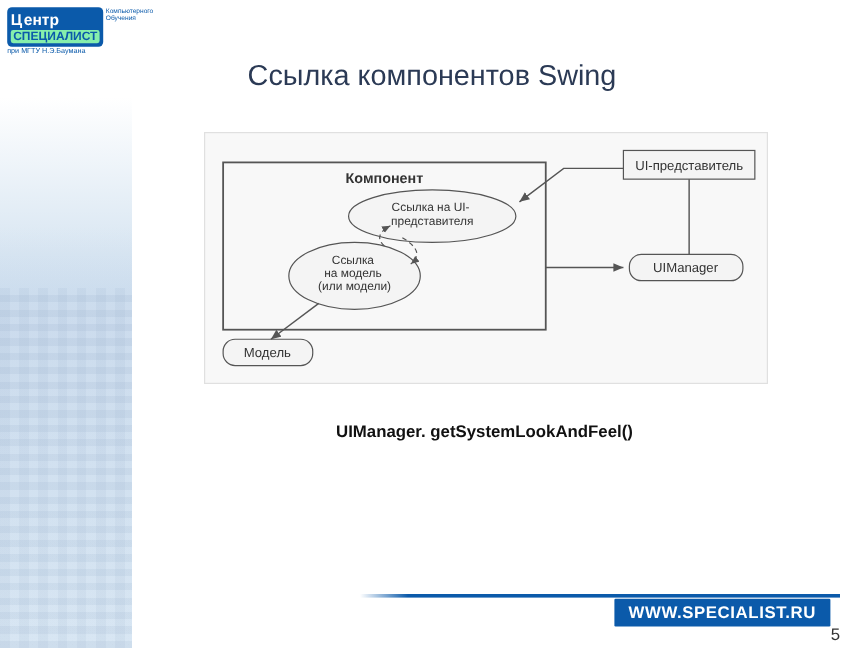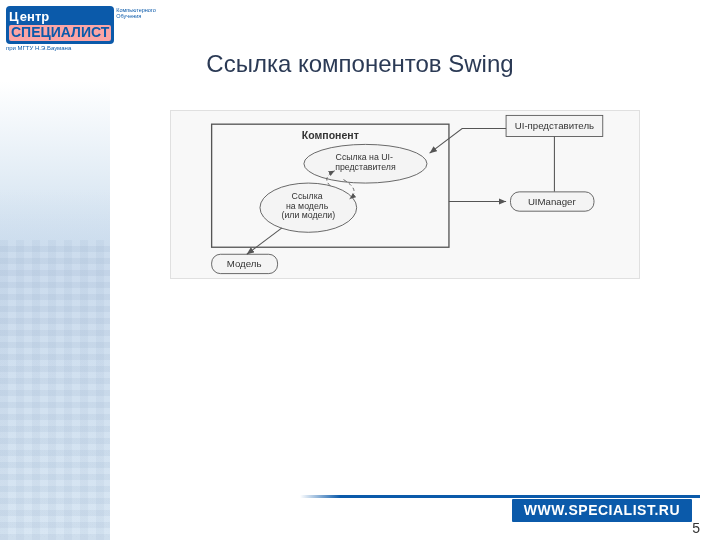--- a/index.html
+++ b/index.html
@@ -47,26 +47,26 @@
     display:inline-block;
   }
   .logo-big {
     font-size: 13px;
     font-weight: bold;
     color:#fff;
     letter-spacing:0.3px;
   }
   .logo-word { display:flex; align-items:center; gap:1px;}
   .logo-spec {
-    background:#fca5a5;
+    background:#86efac;
     color:#0b5aaa;
     border-radius:2px;
     padding:0 2px;
     font-weight:bold;
-    font-size:14px;
+    font-size:10px;
     display:inline-block;
     margin-top:1px;
   }
   .logo-sub {
     color:#0b5aaa;
     font-size:6px;
     margin-top:1px;
   }
   .logo-small {
     color:#0b5aaa;
@@ -80,21 +80,21 @@
     position:absolute;
     top:50px; left:0; right:0;
     text-align:center;
     font-size:24px;
     color:#2b3a55;
   }
   
   .diagram {
     position:absolute;
     top:110px; left:170px;
-    width:470px; height:169px;
+    width:470px; height:210px;
     background:#f8f8f8;
     border:1px solid #e0e0e0;
   }
   .diagram svg { width:100%; height:100%; display:block; }
   .dlabel { font-family: Verdana, Arial, sans-serif; fill:#333; }
   
   .code {
     position:absolute;
     top:350px; left:280px;
     font-size:14px;
@@ -189,17 +189,18 @@
     <path d="M285 103 L350 103" fill="none" stroke="#555" stroke-width="1.2" marker-end="url(#arr)"></path>
 
     <rect x="15" y="163" width="75" height="22" rx="10" ry="10" fill="#f4f4f4" stroke="#555"></rect>
     <text x="52" y="178" text-anchor="middle" class="dlabel" font-size="11">Модель</text>
 
     <path d="M95 133 L55 163" fill="none" stroke="#555" stroke-width="1.2" marker-end="url(#arr)"></path>
   </svg>
 </div>
 
 <div class="code">
+  <div>UIManager. getSystemLookAndFeel()</div>
 </div>
 
 <div class="footer-rule"></div>
 <div class="footer-url">WWW.SPECIALIST.RU</div>
 <div class="page-num">5</div>
 
 </body></html>

